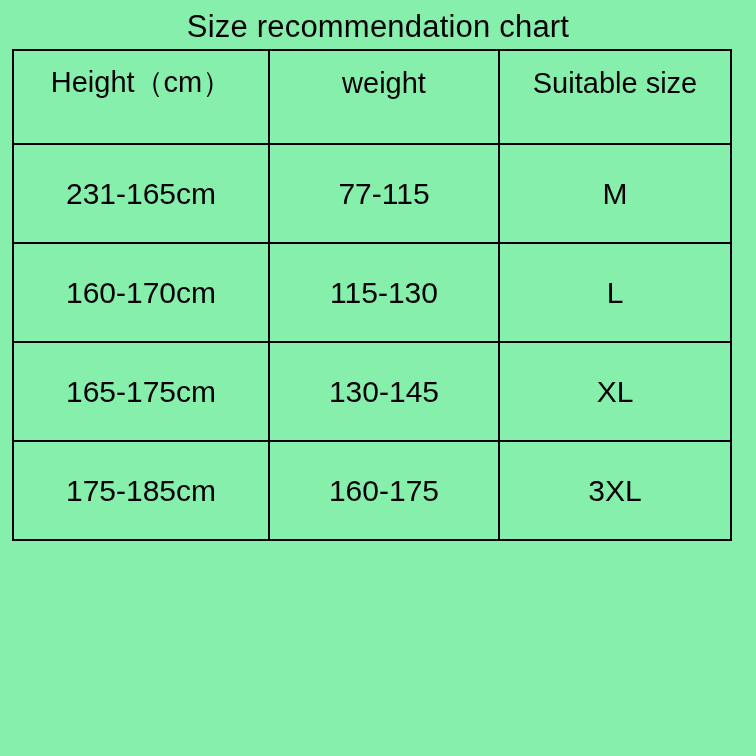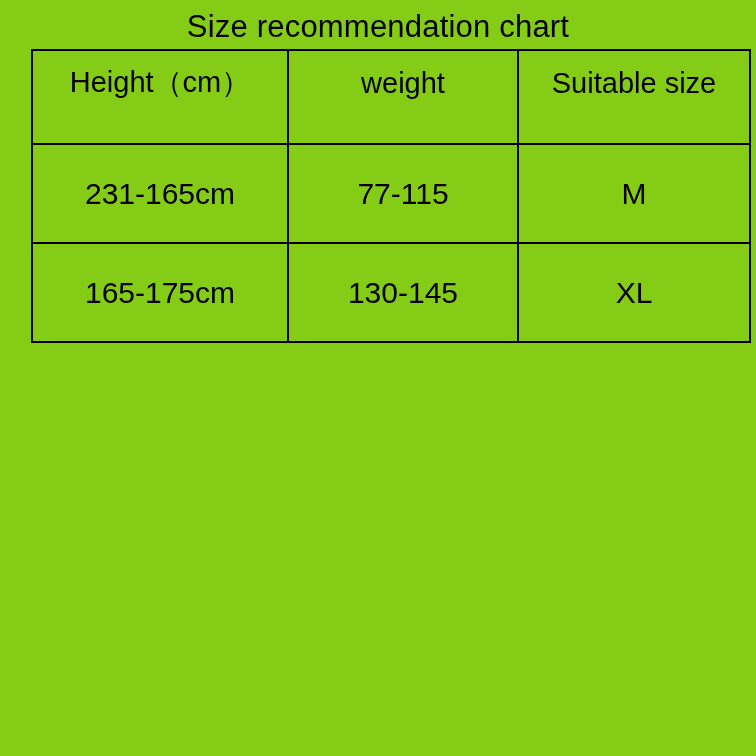--- a/index.html
+++ b/index.html
@@ -11,34 +11,34 @@
     width: 756px;
     height: 756px;
     font-family: "Liberation Sans", sans-serif;
     color: #000000;
     overflow: hidden;
   }
   .page {
     position: relative;
     width: 756px;
     height: 756px;
-    background: #84cc16;
+    background: #86efac;
     box-sizing: border-box;
   }
   .chart-title {
     text-align: center;
     font-size: 31px;
     line-height: 44px;
     padding-top: 5px;
     font-weight: 400;
     letter-spacing: 0.2px;
     white-space: nowrap;
   }
   .table-wrap {
-    margin: 0 20px 0 31px;
+    margin: 0 20px 0 12px;
   }
   table.size-table {
     width: 718px;
     border-collapse: collapse;
     table-layout: fixed;
   }
   table.size-table th,
   table.size-table td {
     border: 2px solid #000000;
     text-align: center;
@@ -92,21 +92,31 @@
           </th>
         </tr>
       </thead>
       <tbody>
         <tr>
           <td>231-165cm</td>
           <td>77-115</td>
           <td class="size-col">M</td>
         </tr>
         <tr>
+          <td>160-170cm</td>
+          <td>115-130</td>
+          <td class="size-col">L</td>
+        </tr>
+        <tr>
           <td>165-175cm</td>
           <td>130-145</td>
           <td class="size-col">XL</td>
+        </tr>
+        <tr>
+          <td>175-185cm</td>
+          <td>160-175</td>
+          <td class="size-col">3XL</td>
         </tr>
       </tbody>
     </table>
   </div>
 
 </div>
 
 </body></html>

